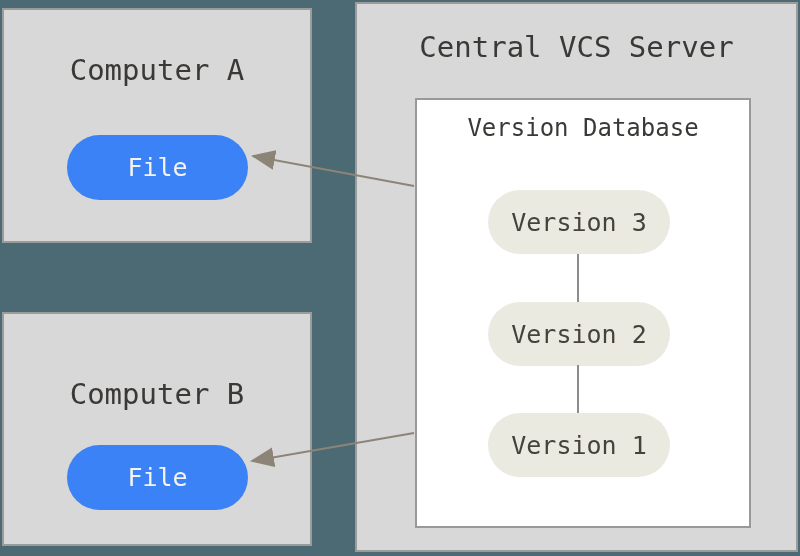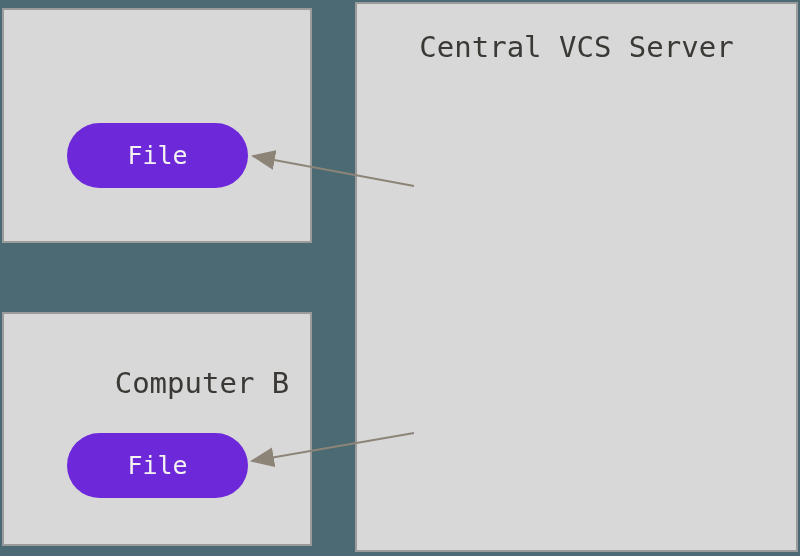--- a/index.html
+++ b/index.html
@@ -29,27 +29,28 @@
     text-align: center;
     font-size: 29px;
     line-height: 30px;
     color: #3b3936;
     white-space: nowrap;
   }
   .file-pill {
     position: absolute;
     width: 181px;
     height: 65px;
-    background: #6d28d9;
+    background: #3b82f6;
     border-radius: 33px;
     display: flex;
     align-items: center;
     justify-content: center;
     font-size: 25px;
     color: #f4f3f1;
+    margin-top: 12px;
   }
   .db-box {
     position: absolute;
     background: #ffffff;
     border: 2px solid #999999;
     box-sizing: border-box;
   }
   .db-title {
     position: absolute;
     left: 0;
@@ -88,35 +89,51 @@
     height: 556px;
     pointer-events: none;
   }
 </style>
 </head>
 <body>
 
 <div class="canvas">
 
   <div class="gray-box" style="left:2px; top:8px; width:310px; height:235px;">
+    <div class="box-title" style="top:45px;">Computer A</div>
     <div class="file-pill" style="left:63px; top:113px;">
       <span>File</span>
     </div>
   </div>
 
   <div class="gray-box" style="left:2px; top:312px; width:310px; height:234px;">
-    <div class="box-title" style="top:54px;margin-left:45px;">Computer B</div>
+    <div class="box-title" style="top:65px;">Computer B</div>
     <div class="file-pill" style="left:63px; top:119px;">
       <span>File</span>
     </div>
   </div>
 
   <div class="gray-box" style="left:355px; top:2px; width:443px; height:550px;padding-left:40px;">
     <div class="box-title" style="top:28px;">Central VCS Server</div>
 
+    <div class="db-box" style="left:58px; top:94px; width:336px; height:430px;">
+      <div class="db-title" style="top:16px;">Version Database</div>
+
+      <div class="version-pill" style="top:90px;">
+        <span>Version 3</span>
+      </div>
+      <div class="v-connector" style="top:154px;"></div>
+      <div class="version-pill" style="top:202px;">
+        <span>Version 2</span>
+      </div>
+      <div class="v-connector" style="top:265px;"></div>
+      <div class="version-pill" style="top:313px;">
+        <span>Version 1</span>
+      </div>
+    </div>
   </div>
 
   <svg class="arrow-layer" viewBox="0 0 800 556" xmlns="http://www.w3.org/2000/svg">
     <defs>
       <marker id="arrowhead" viewBox="0 0 12 10" refX="11" refY="5" markerWidth="12" markerHeight="10" orient="auto">
         <path d="M0,0 L12,5 L0,10 z" fill="#8d8478"></path>
       </marker>
     </defs>
     <line x1="414" y1="186" x2="253" y2="156" stroke="#8d8478" stroke-width="2" marker-end="url(#arrowhead)"></line>
     <line x1="414" y1="433" x2="252" y2="461" stroke="#8d8478" stroke-width="2" marker-end="url(#arrowhead)"></line>

